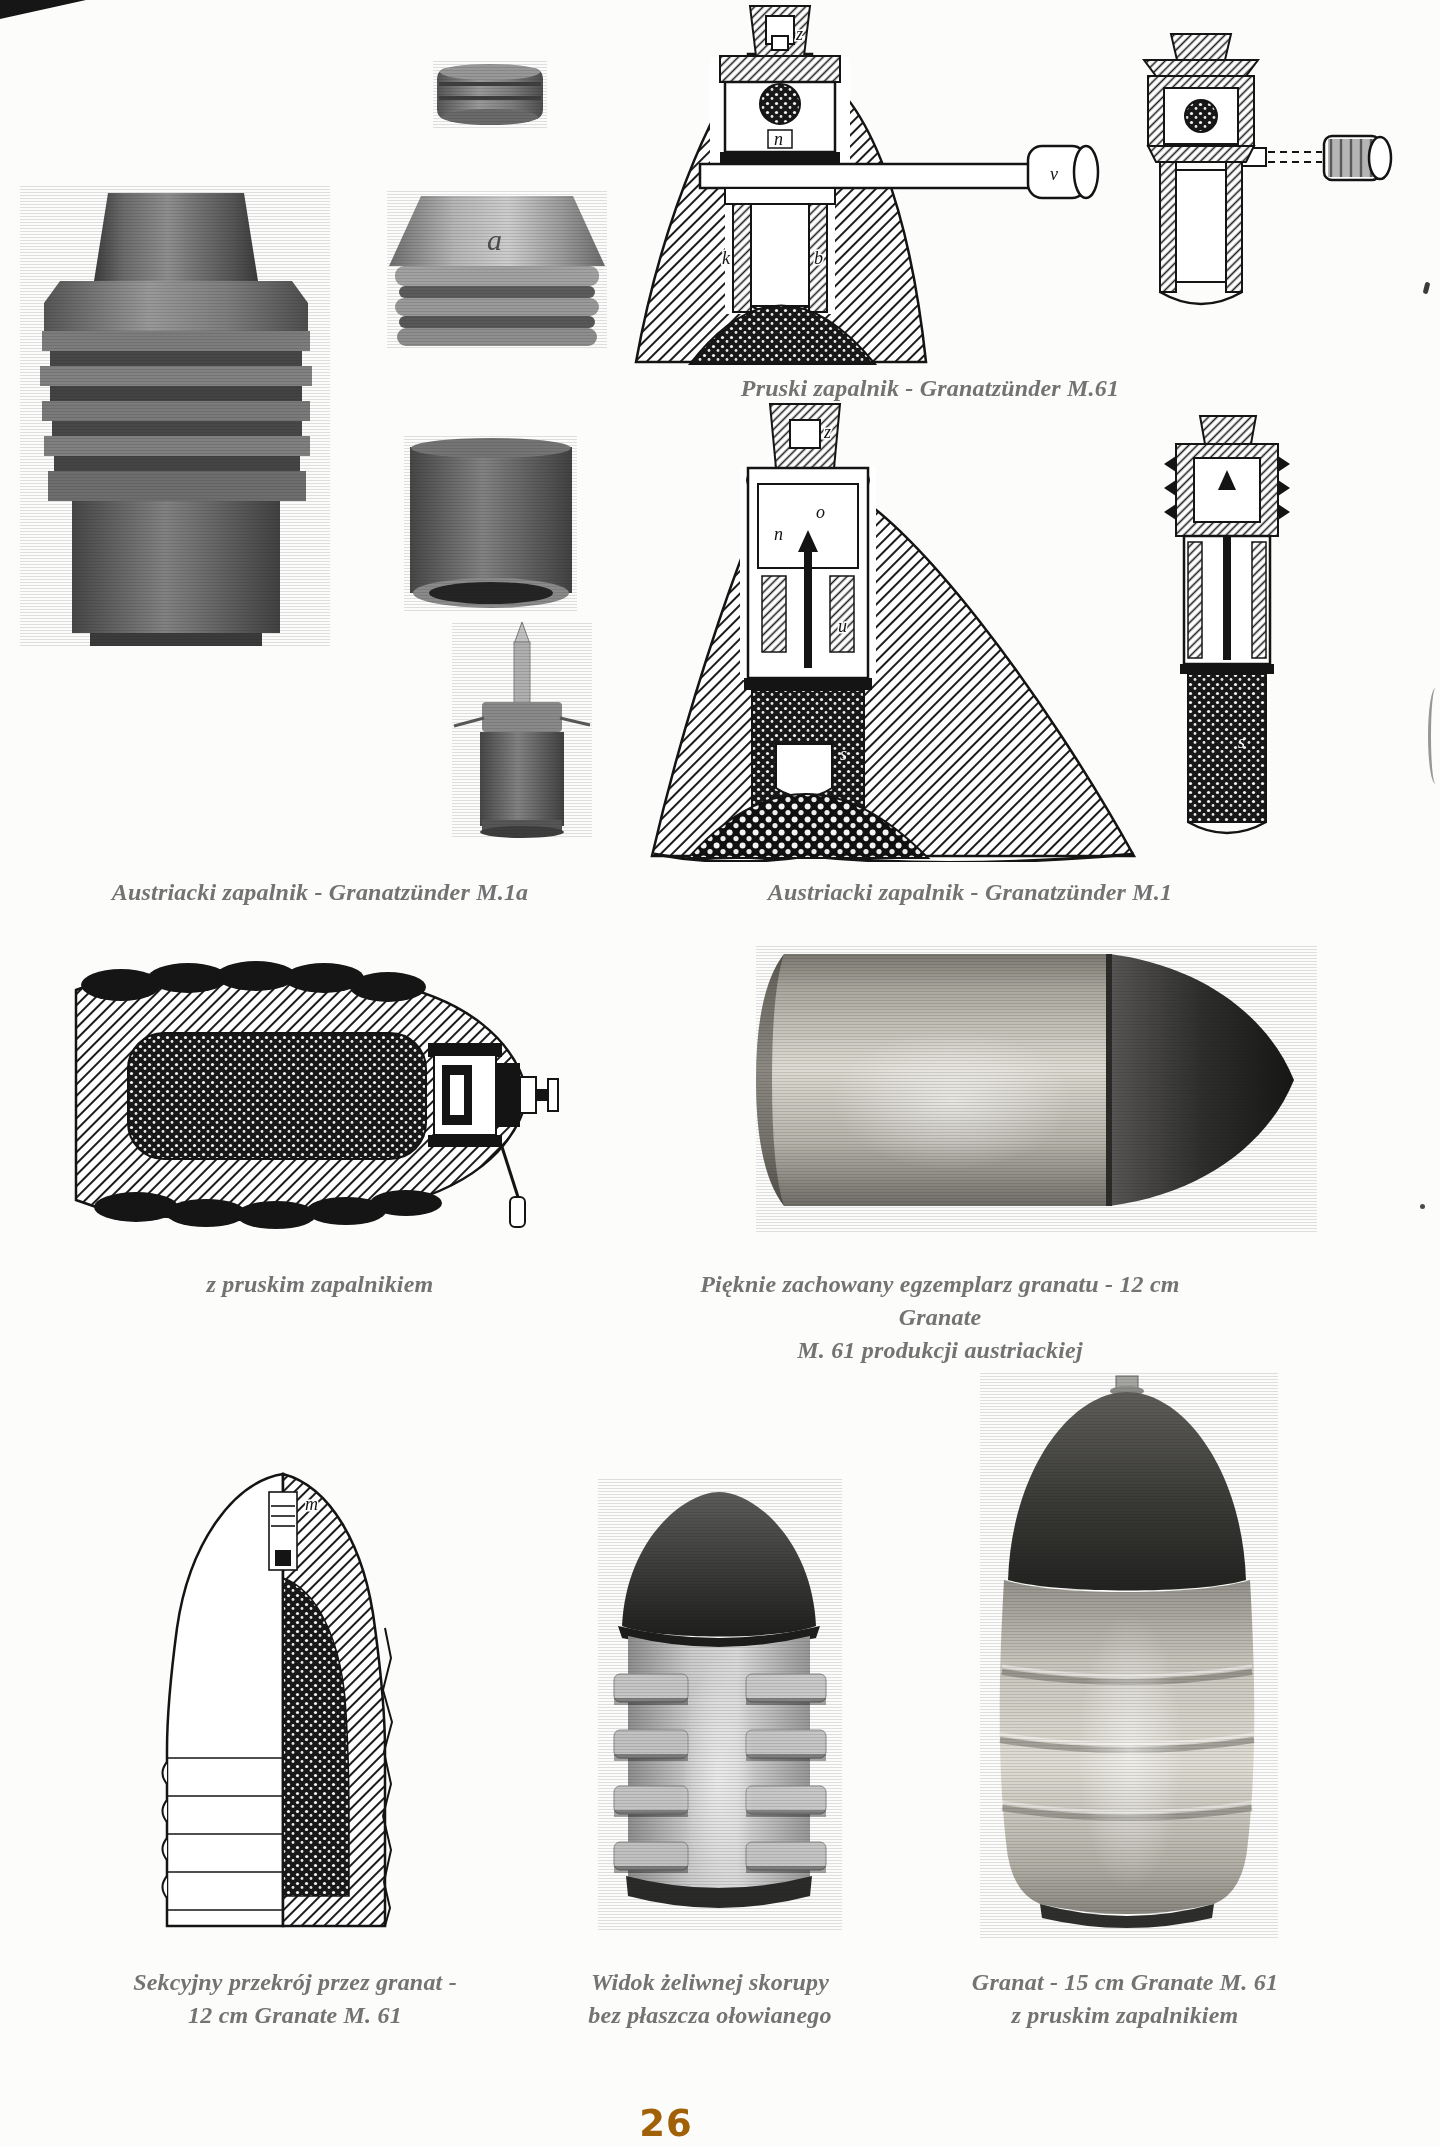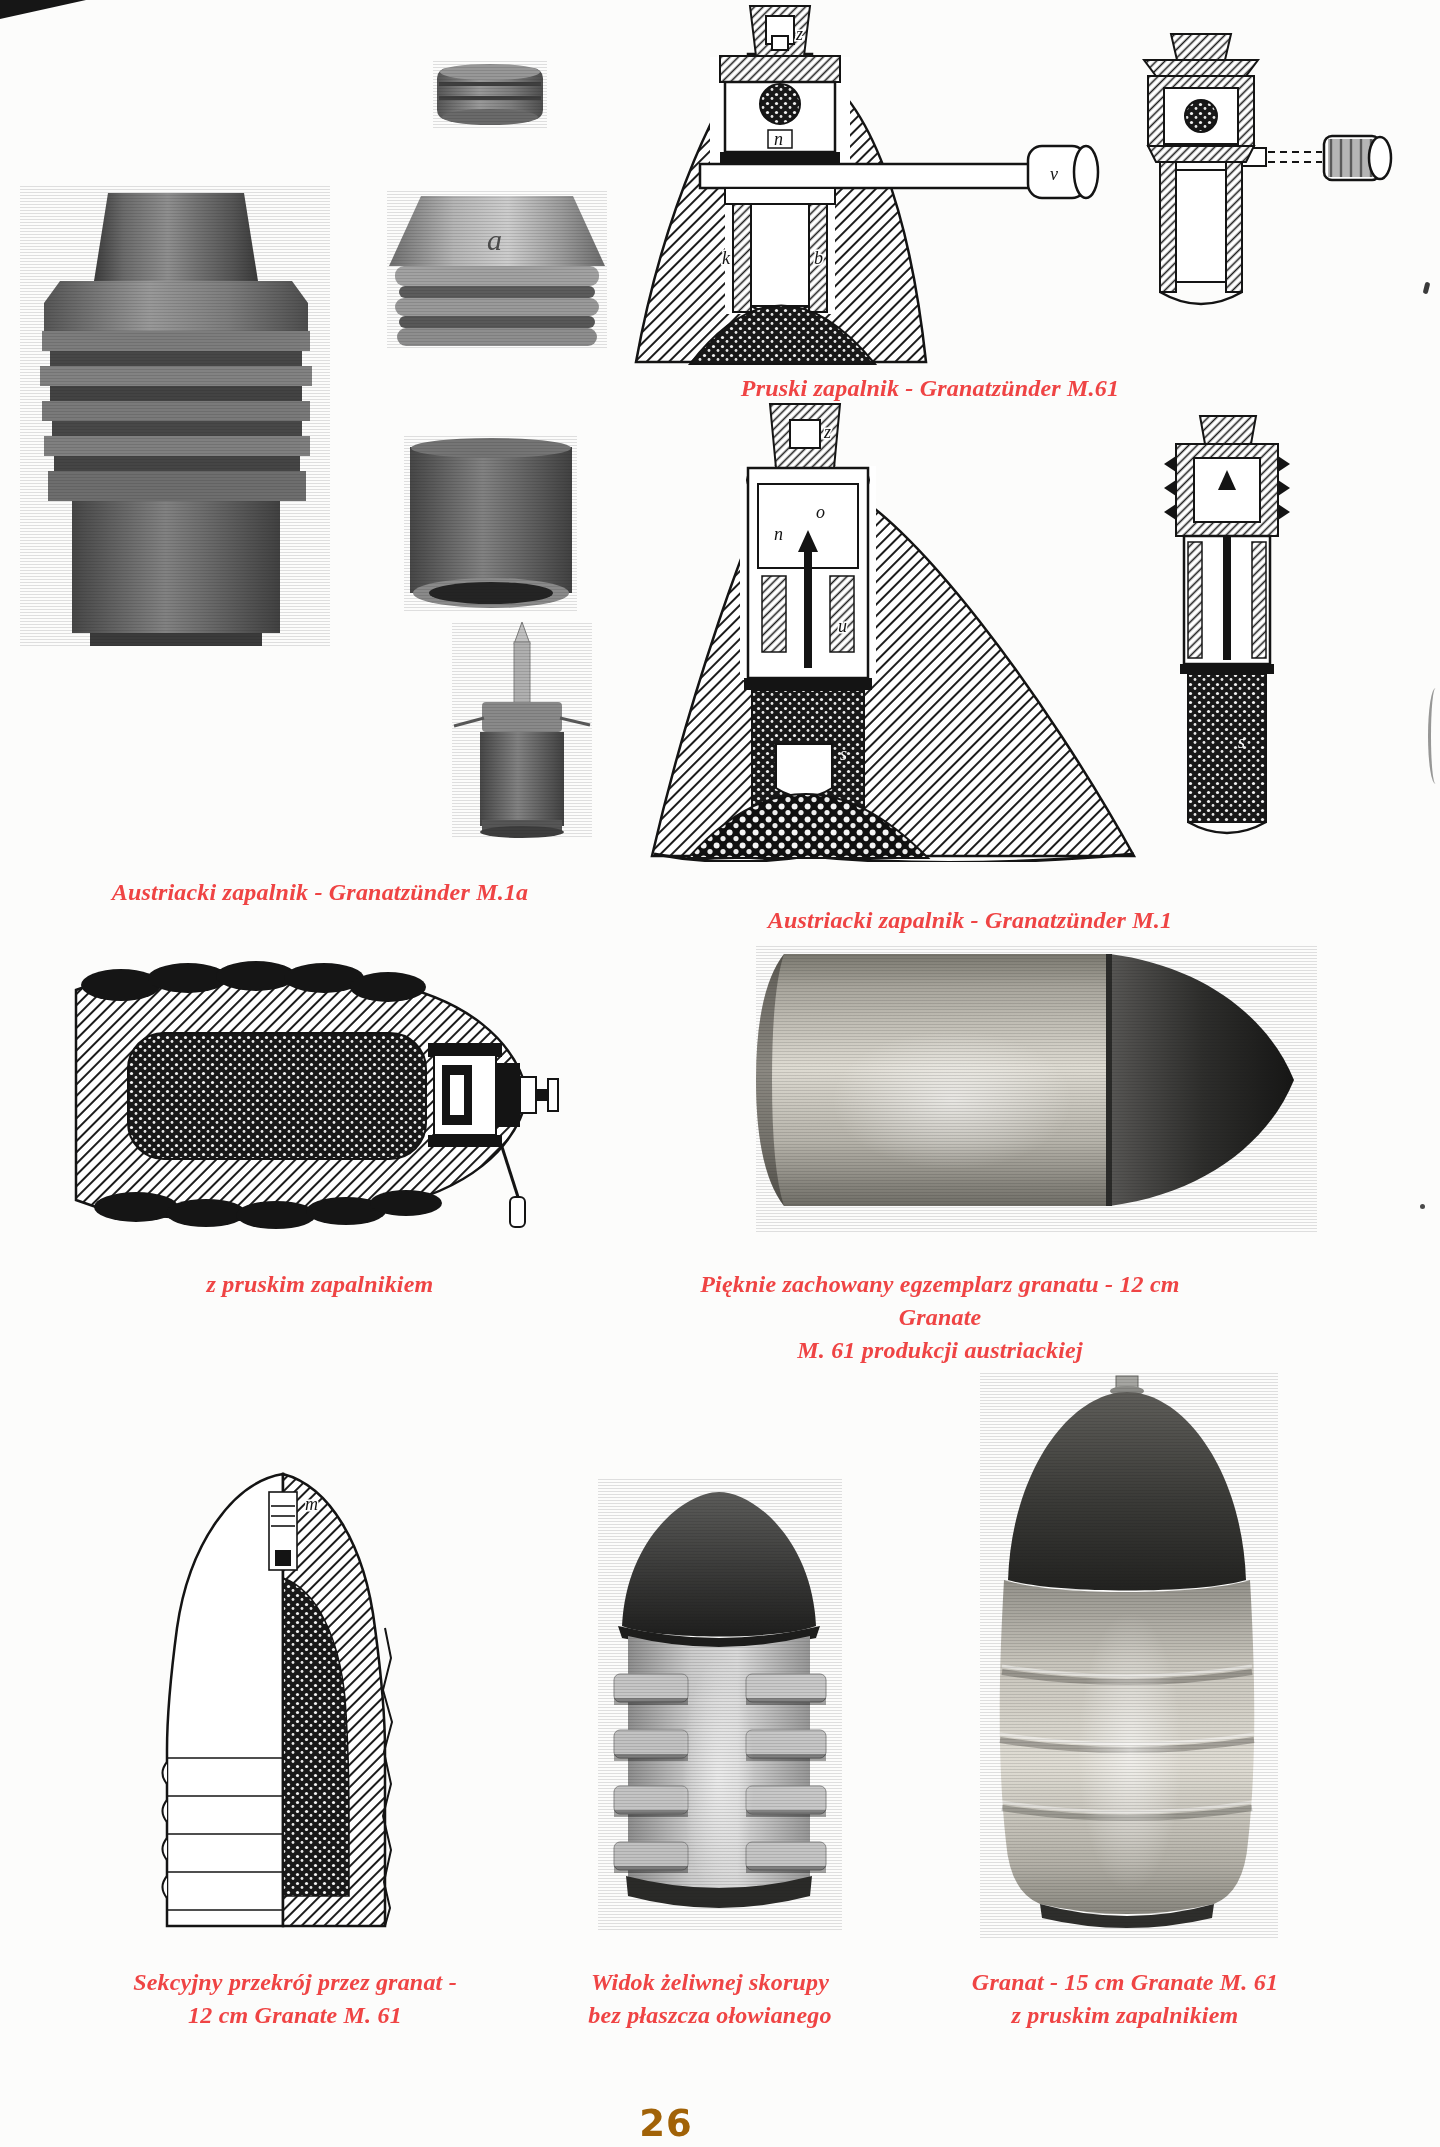--- a/index.html
+++ b/index.html
@@ -7,21 +7,21 @@
     position:relative;width:1440px;height:2147px;margin:0 auto;
     background:#fcfcfb;overflow:hidden;
     font-family:"Liberation Serif",serif;
   }
   .fig{position:absolute;display:block;}
   .caption{
     position:absolute;
     font-family:"Liberation Serif",serif;
     font-style:italic;font-weight:600;
     font-size:24px;line-height:33px;
-    color:#ef4444;text-align:center;letter-spacing:.2px;
+    color:#737373;text-align:center;letter-spacing:.2px;
   }
   .page-number{
     position:absolute;
     font-family:"DejaVu Sans",sans-serif;
     font-weight:bold;font-size:37px;color:#a16207;
     text-align:center;letter-spacing:1px;
   }
   .artifact{position:absolute;}
   svg text.eng-label{
     font-family:"Liberation Serif",serif;font-style:italic;
@@ -305,21 +305,21 @@
     <rect x="71" y="124" width="8" height="124" fill="#141414"></rect>
     <rect x="28" y="252" width="94" height="10" fill="#141414"></rect>
     <rect x="36" y="262" width="78" height="148" fill="url(#powder)" stroke="#141414" stroke-width="2"></rect>
     <path d="M36,410 Q75,432 114,410" fill="none" stroke="#141414" stroke-width="2.5"></path>
     <text x="86" y="336" class="eng-label-light">s</text>
   </svg>
 
   <div class="caption" style="left:60px;top:876px;width:520px;text-align:center;">
     <span>Austriacki zapalnik - Granatzünder M.1a</span>
   </div>
-  <div class="caption" style="left:700px;top:876px;width:540px;margin-top:28px;">
+  <div class="caption" style="left:700px;top:876px;width:540px;">
     <span>Austriacki zapalnik - Granatzünder M.1</span>
   </div>
 
   <svg class="fig" style="left:66px;top:945px;width:505px;height:302px" viewBox="0 0 505 302">
     <path d="M10,45 L10,255 L30,262 C120,280 240,278 320,262 C400,246 450,205 462,150 C450,95 400,54 320,38 C240,22 120,20 30,38 Z" fill="url(#hatch)" stroke="#141414" stroke-width="2.5"></path>
     <g fill="#151515">
       <ellipse cx="55" cy="40" rx="40" ry="16"></ellipse>
         <ellipse cx="122" cy="33" rx="40" ry="15"></ellipse>
       <ellipse cx="190" cy="31" rx="40" ry="15"></ellipse>
         <ellipse cx="258" cy="33" rx="40" ry="15"></ellipse>

